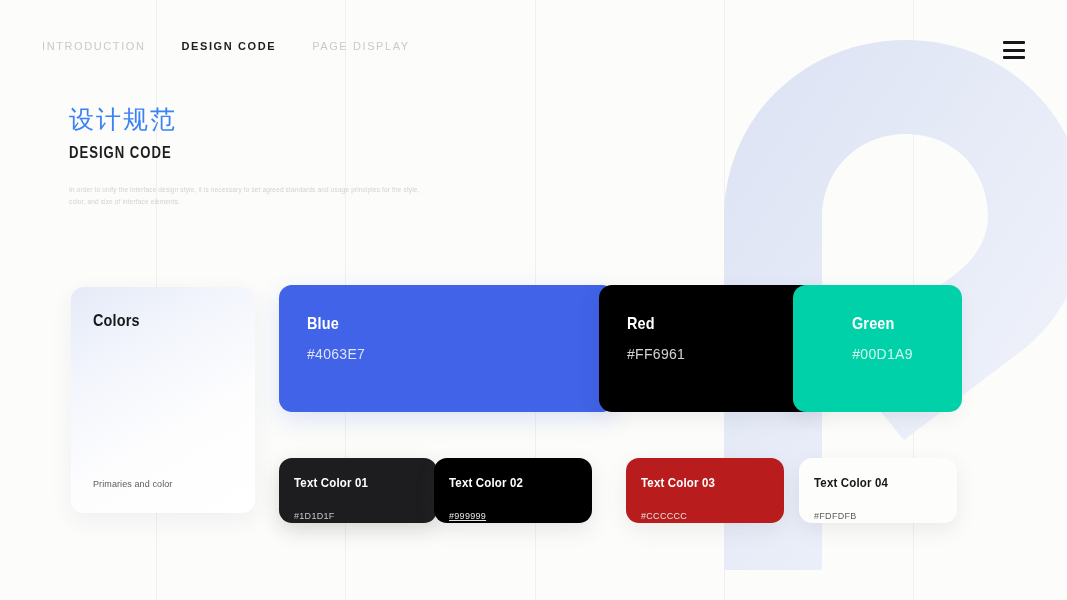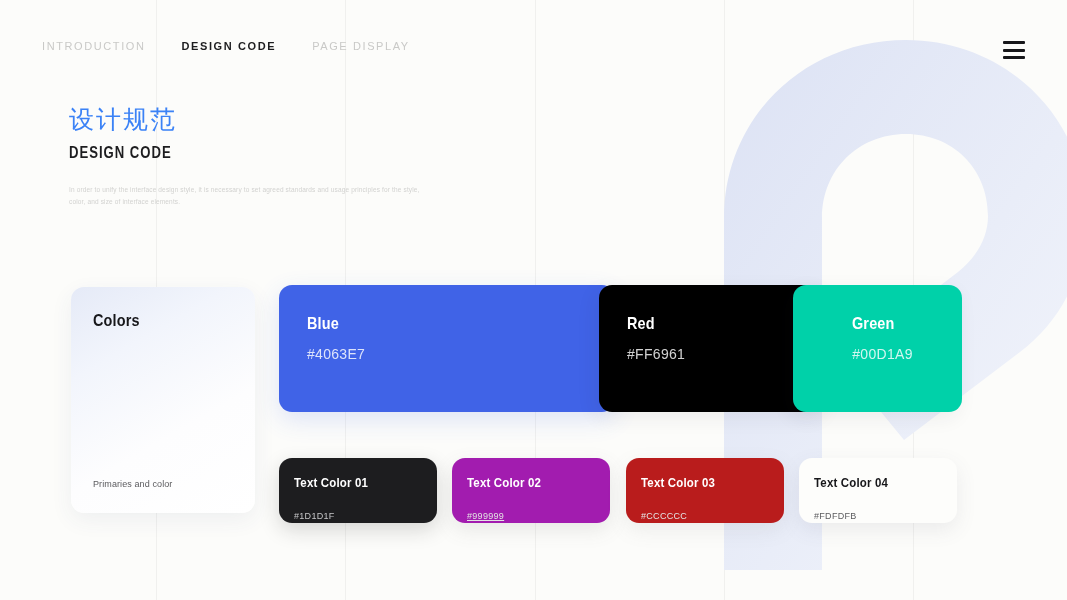--- a/index.html
+++ b/index.html
@@ -246,21 +246,21 @@
     margin-top: 21px;
     font-size: 9px;
     font-weight: 400;
     letter-spacing: 0.3px;
   }
 
   .tc1 { left: 279px; background: #1D1D1F; box-shadow: 0 7px 20px rgba(29,29,31,0.17); }
   .tc1 .textcard-name { color: #FFFFFF; }
   .tc1 .textcard-hex  { color: #C6C6C8; }
 
-  .tc2 { left: 452px; background: #a21caf; box-shadow: 0 7px 20px rgba(90,90,90,0.13); }
+  .tc2 { left: 434px; background: #000000; box-shadow: 0 7px 20px rgba(90,90,90,0.13); }
   .tc2 .textcard-name { color: #FFFFFF; }
   .tc2 .textcard-hex  { color: #E3E3E3; text-decoration: underline; }
 
   .tc3 { left: 626px; background: #b91c1c; box-shadow: 0 7px 20px rgba(120,120,120,0.12); }
   .tc3 .textcard-name { color: #FFFFFF; }
   .tc3 .textcard-hex  { color: #E4E4E4; }
 
   .tc4 { left: 799px; background: #FDFDFB; box-shadow: 0 7px 20px rgba(90,90,110,0.10); }
   .tc4 .textcard-name { color: #17171A; }
   .tc4 .textcard-hex  { color: #5B5B5E; }

